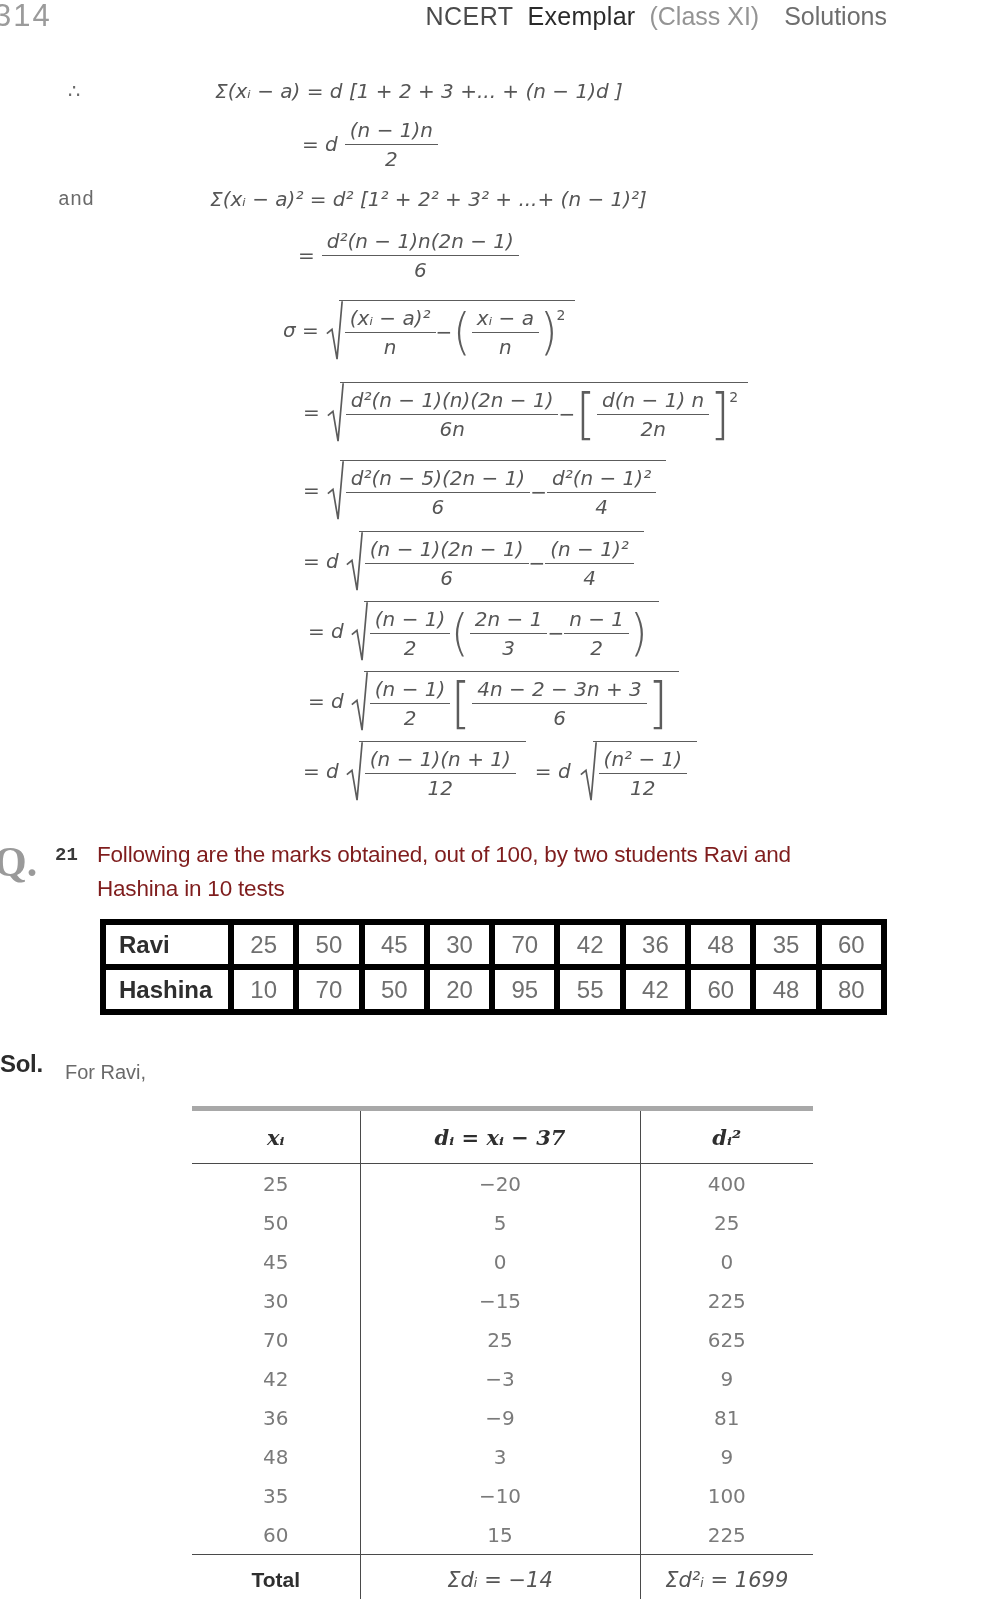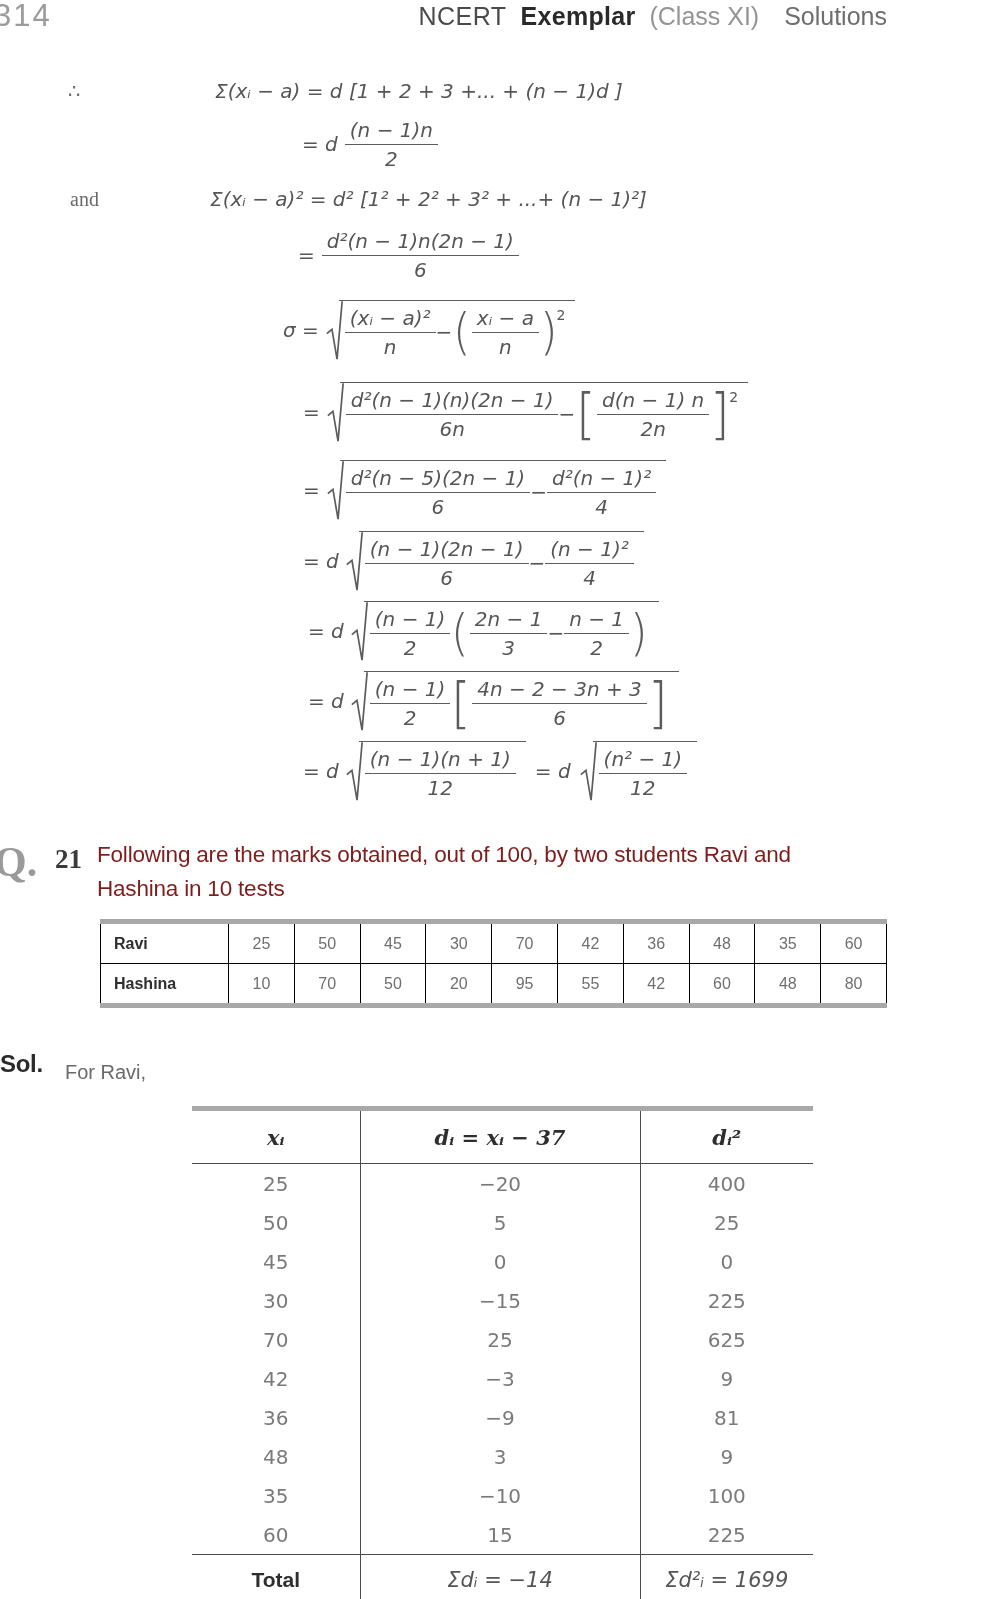--- a/index.html
+++ b/index.html
@@ -11,34 +11,34 @@
   .page { position:relative; width:887px; height:1599px; overflow:hidden; }
 
   
   .pagehead { position:absolute; top:0; left:0; right:0; height:42px; }
   .pagenum {
     position:absolute; left:-6px; top:-2px;
     font-size:31px; letter-spacing:2px; color:#9b9b9b; font-weight:400;
   }
   .booktitle { position:absolute; right:0; top:2px; white-space:nowrap; font-size:25px; }
   .booktitle .t-ncert { color:#4a4a4a; letter-spacing:0.5px; }
-  .booktitle .t-exemplar { color:#2a2a2a; font-weight:bold; margin-left:7px; letter-spacing:0.3px; }
+  .booktitle .t-exemplar { color:#2a2a2a; font-weight:normal; margin-left:7px; letter-spacing:0.3px; }
   .booktitle .t-class { color:#949494; margin-left:7px; }
   .booktitle .t-sol { color:#6e6e6e; margin-left:18px; }
 
   
   .derivation {
     position:absolute; top:76px; left:0; width:100%;
     display:flex; flex-direction:column; gap:7px;
     font-family:"DejaVu Sans", sans-serif; font-style:italic;
     font-size:20px; color:#565656;
   }
   .mline { position:relative; display:flex; align-items:center; }
   .anchor { position:absolute; left:68px; top:50%; transform:translateY(-50%); font-style:normal; color:#6a6a6a; }
-  .anchor.and { font-style:normal; left:70px; font-family:Liberation Serif, serif; }
+  .anchor.and { font-style:normal; left:58px; font-family:Liberation Mono, monospace; }
   .pre { margin-right:7px; white-space:nowrap; }
   .mid { margin:0 9px; white-space:nowrap; }
 
   .pl1 { padding-left:215px; min-height:30px; }
   .pl2 { padding-left:302px; min-height:62px; }
   .pl3 { padding-left:210px; min-height:34px; }
   .pl4 { padding-left:298px; min-height:64px; }
   .pl5 { padding-left:283px; min-height:72px; }
   .pl6 { padding-left:303px; min-height:78px; }
   .pl7 { padding-left:303px; min-height:64px; }
@@ -60,31 +60,31 @@
     padding:5px 10px 2px 6px;
   }
   .op { white-space:nowrap; }
   .bigp { font-size:50px; font-weight:200; font-style:normal; color:#5c5c5c; line-height:0.82; transform:scaleX(0.9); }
   .bigb { font-size:56px; font-weight:200; font-style:normal; color:#5c5c5c; line-height:0.80; transform:scaleX(0.9); }
   .osup { align-self:flex-start; font-size:14px; font-style:normal; margin-top:1px; margin-left:-2px; }
 
   
   .question { position:absolute; top:838px; left:0; right:0; }
   .qmark { position:absolute; left:-6px; top:0px; font-family:"Liberation Serif", serif; font-weight:bold; font-size:42px; color:#9a9a9a; }
-  .qnum  { position:absolute; left:55px; top:6px; font-family:Liberation Serif, serif; font-weight:bold; font-size:27px; color:#3a3a3a; }
+  .qnum  { position:absolute; left:55px; top:6px; font-family:Liberation Mono, monospace; font-weight:bold; font-size:19px; color:#3a3a3a; }
   .qtext { margin-left:97px; width:890px; font-size:22.5px; line-height:34px; color:#7f1d1d; letter-spacing:-0.2px; }
 
   table.marks {
     border-collapse:collapse; table-layout:fixed;
     width:787px; margin:13px 0 0 100px;
     border-top:5px solid #a8a8a8; border-bottom:5px solid #a8a8a8;
   }
   table.marks td {
-    border:1px solid #000000; height:37px; text-align:center;
-    font-size:16px; color:#6f6f6f;margin-left:32px;
+    border:6px solid #000000; height:37px; text-align:center;
+    font-size:24px; color:#6f6f6f;margin-left:32px;
   }
   table.marks td.rowlabel {
     text-align:left; padding-left:13px; font-weight:bold; color:#2e2e2e;
   }
   .qprompt { margin:17px 0 0 97px; font-size:22.5px; color:#3d3d3d; letter-spacing:-0.2px; }
 
   
   .solution { position:absolute; top:1050px; left:0; right:0; }
   .sol-label { position:absolute; left:0; top:0; font-size:24px; font-weight:bold; color:#2b2b2b; letter-spacing:-0.3px; }
   .sol-intro { position:absolute; left:65px; top:11px; font-size:20px; color:#6a6a6a; }

